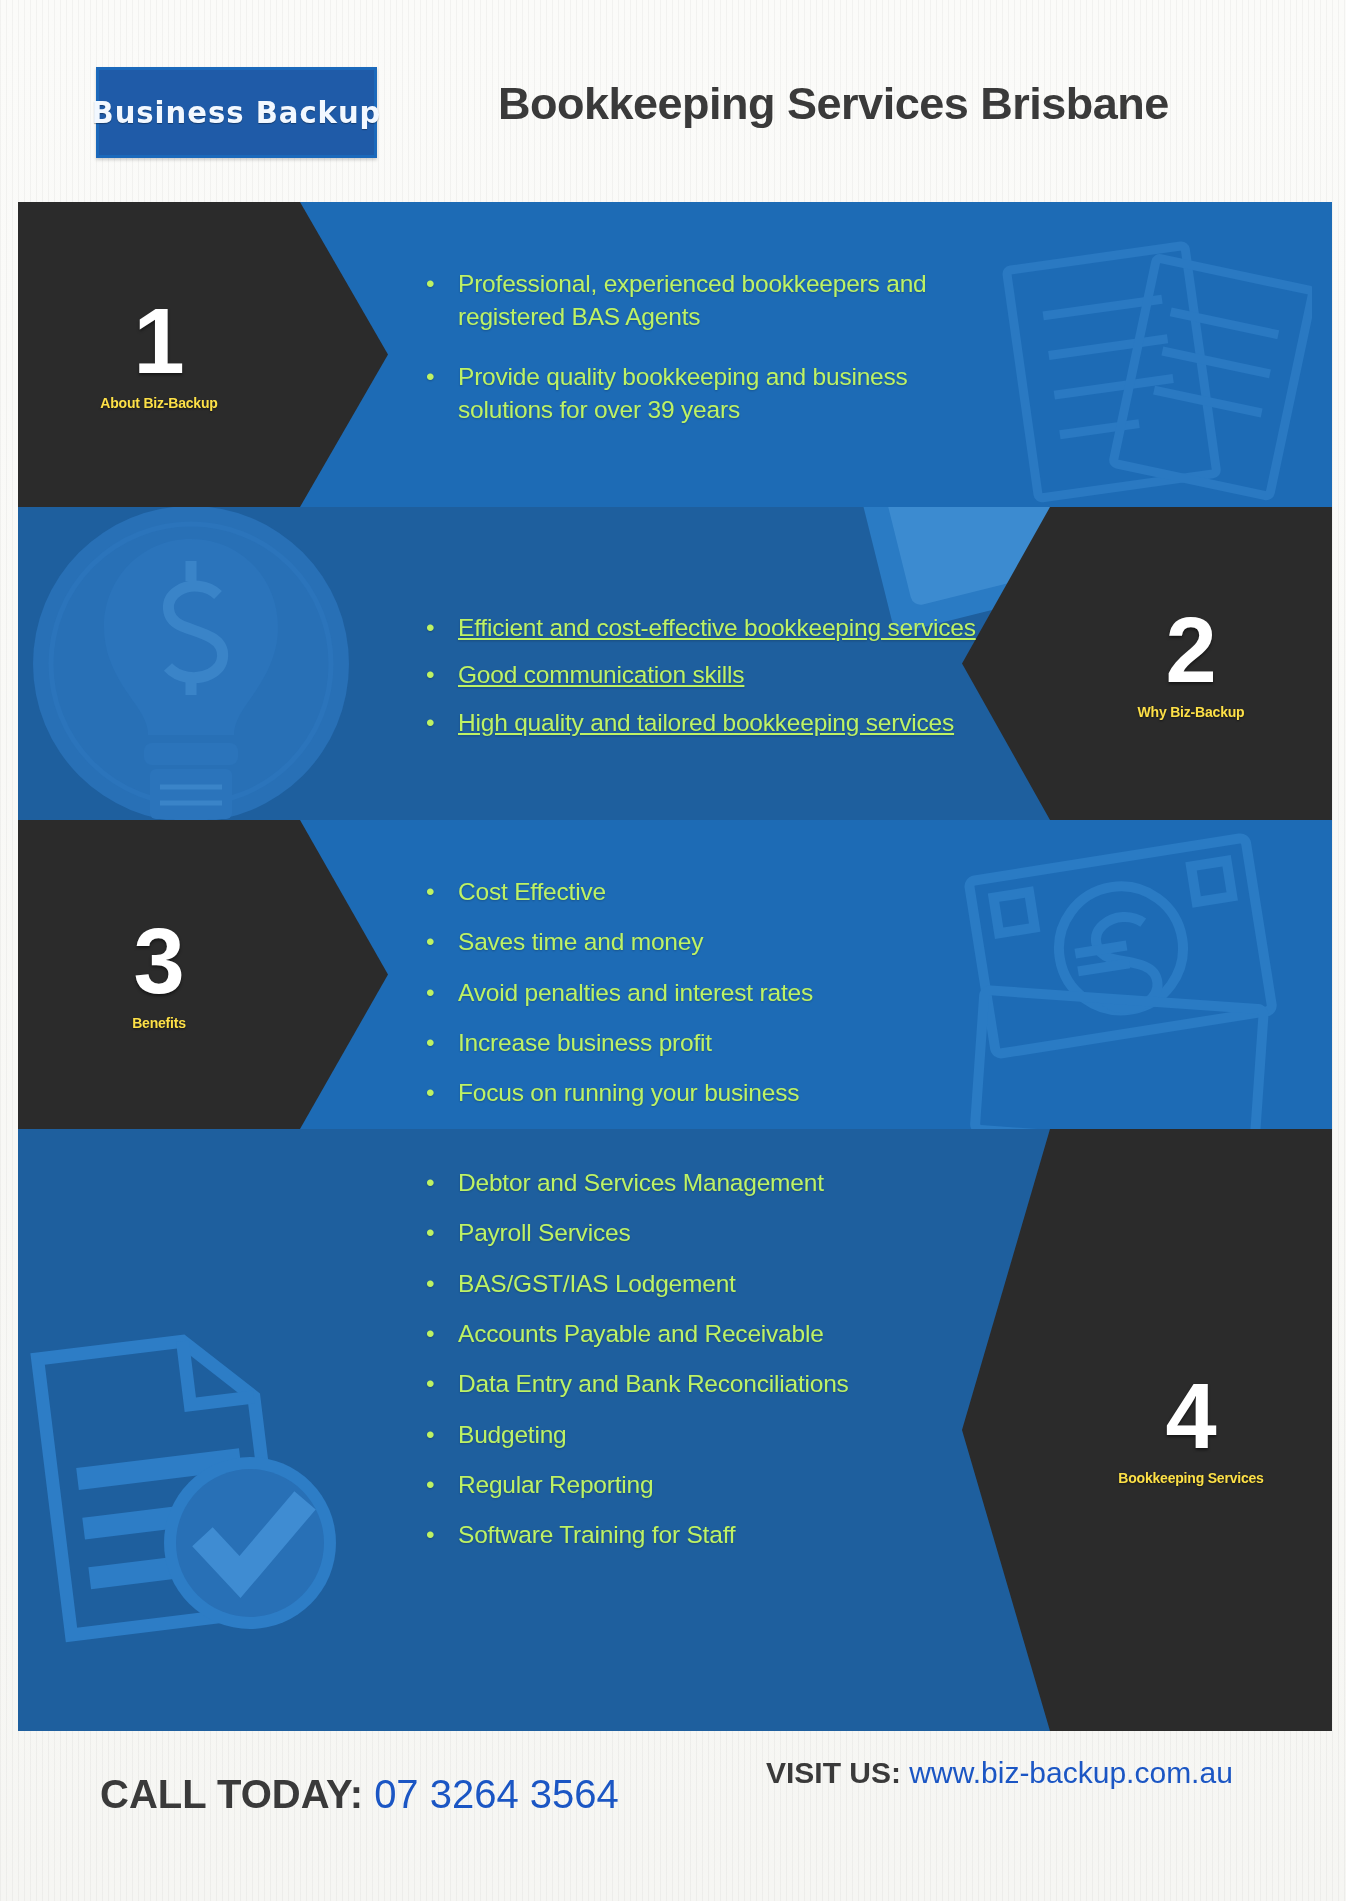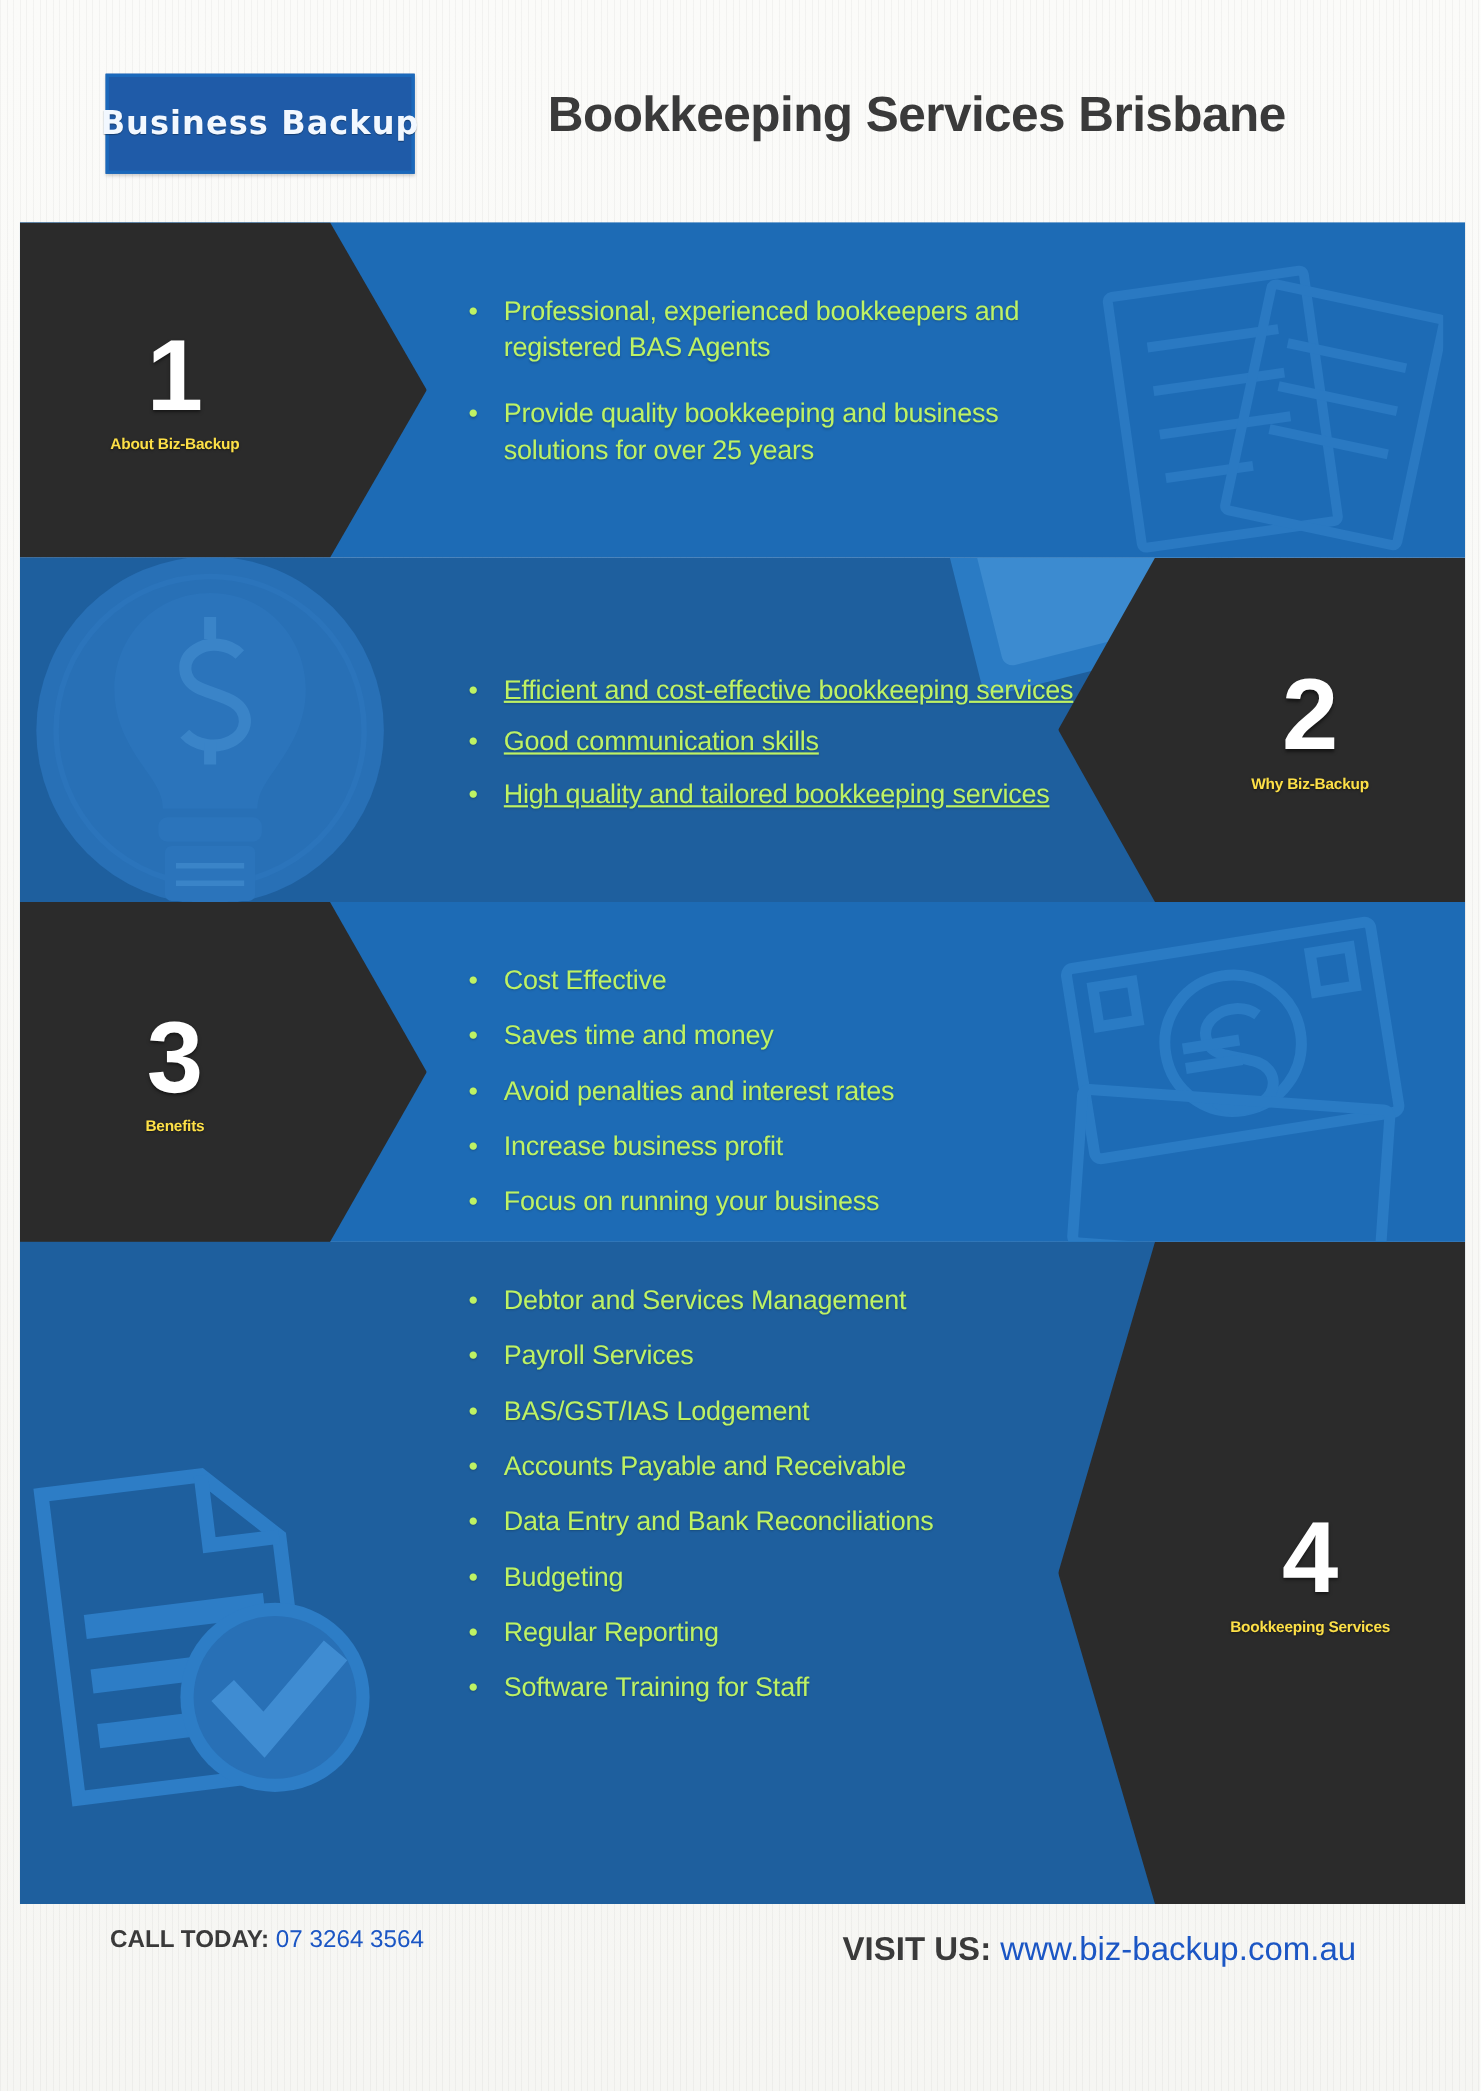--- a/index.html
+++ b/index.html
@@ -125,22 +125,22 @@
 
   
   .wm{position:absolute;opacity:1;pointer-events:none;}
   .wm svg{display:block;}
 
   
   .footer{
     position:absolute;left:0;top:1748px;width:1346px;height:100px;
   }
   .footer-left{
-    position:absolute;left:100px;top:2px;
-    font-size:22px;font-weight:bold;white-space:nowrap;
+    position:absolute;left:100px;top:24px;
+    font-size:40px;font-weight:bold;white-space:nowrap;
   }
   .footer-right{
     position:absolute;left:766px;top:8px;
     font-size:30px;font-weight:bold;white-space:nowrap;
   }
   .f-label{color:#3a3a3a;}
   .f-value{color:#1b56c4;font-weight:normal;}
 </style>
 </head>
 <body>
@@ -176,21 +176,21 @@
       </div>
       <div class="plate plate-left">
         <div class="plate-inner">
           <div class="plate-num">1</div>
           <div class="plate-label">About Biz-Backup</div>
         </div>
       </div>
       <div class="bullets b1">
         <ul>
           <li><span class="dot">•</span><span>Professional, experienced bookkeepers and registered BAS Agents</span></li>
-          <li><span class="dot">•</span><span>Provide quality bookkeeping and business solutions for over 25 years</span></li>
+          <li><span class="dot">•</span><span>Provide quality bookkeeping and business solutions for over 39 years</span></li>
         </ul>
       </div>
     </div>
 
     <div class="band band2">
       <div class="wm" style="left:8px;top:-8px;">
         <svg width="330" height="330" viewBox="0 0 330 330">
           <circle cx="165" cy="165" r="158" fill="#2870b6"></circle>
           <circle cx="165" cy="165" r="140" fill="none" stroke="#2b74bb" stroke-width="5"></circle>
           <g fill="#2b74bb">

